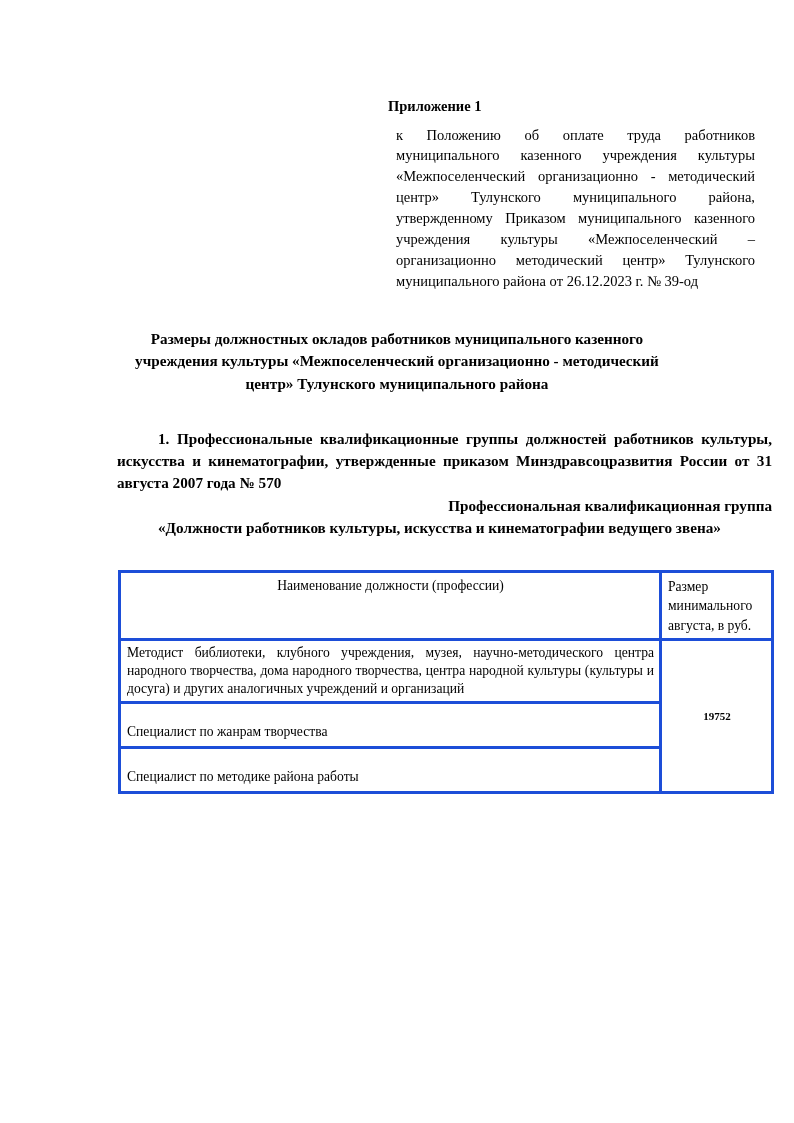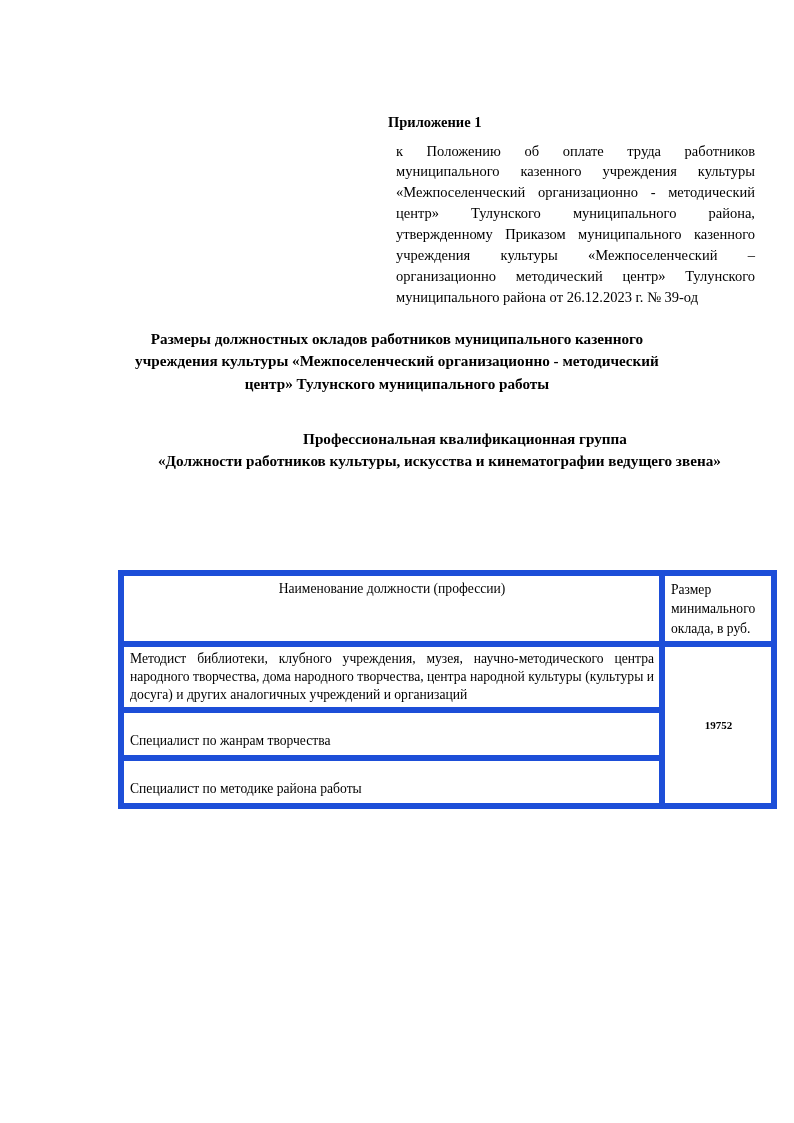--- a/index.html
+++ b/index.html
@@ -20,21 +20,21 @@
   .page {
     position: absolute;
     inset: 0;
     background: #ffffff;
   }
 
   
   .appendix-block {
     position: absolute;
     left: 388px;
-    top: 112px;
+    top: 96px;
     width: 375px;
   }
   .appendix-title {
     font-size: 14.5px;
     font-weight: bold;
     line-height: 1.42;
     margin: 0 0 1px 0;
     text-align: left;
   }
   .appendix-body {
@@ -75,21 +75,21 @@
     text-justify: inter-word;
   }
   p.para.indent {
     text-indent: 41px;
   }
   p.group-line {
     margin: 0;
     font-size: 15.2px;
     font-weight: bold;
     line-height: 1.46;
-    text-align: center;
+    text-align: right;
     text-indent: 41px;
   }
   p.group-quote {
     margin: 0;
     font-size: 15.2px;
     font-weight: bold;
     line-height: 1.46;
     text-align: justify;
     text-justify: inter-word;
     text-indent: 41px;
@@ -101,21 +101,21 @@
     left: 118px;
     top: 570px;
     width: 653px;
     border-collapse: collapse;
     table-layout: fixed;
     font-size: 13.6px;
     line-height: 1.3;
   }
   .salary-table td,
   .salary-table th {
-    border: 6px solid #1d4ed8;
+    border: 3px solid #1d4ed8;
     vertical-align: top;
     padding: 3px 5px 3px 6px;
     font-weight: normal;
   }
   .col-name { width: 541px; }
   .col-amount { width: 112px; }
 
   th.head-name {
     text-align: center;
     height: 52px;
@@ -149,36 +149,37 @@
 </head>
 <body>
 
 <div class="page">
 
   <div class="appendix-block">
     <p class="appendix-title">Приложение 1</p>
     <p class="appendix-body">к Положению об оплате труда работников муниципального казенного учреждения культуры «Межпоселенческий организационно - методический центр» Тулунского муниципального района, утвержденному Приказом муниципального казенного учреждения культуры «Межпоселенческий – организационно методический центр» Тулунского муниципального района от 26.12.2023 г. № 39-од</p>
   </div>
 
-  <h1 class="doc-title">Размеры должностных окладов работников муниципального казенного учреждения культуры «Межпоселенческий организационно - методический центр» Тулунского муниципального работы</h1>
+  <h1 class="doc-title">Размеры должностных окладов работников муниципального казенного учреждения культуры «Межпоселенческий организационно - методический центр» Тулунского муниципального района</h1>
 
   <div class="body-wrap">
+    <p class="para indent">1. Профессиональные квалификационные группы должностей работников культуры, искусства и кинематографии, утвержденные приказом Минздравсоцразвития России от 31 августа 2007 года № 570</p>
     <p class="group-line">Профессиональная квалификационная группа</p>
     <p class="group-quote">«Должности работников культуры, искусства и кинематографии ведущего звена»</p>
   </div>
 
   <table class="salary-table">
     <colgroup>
       <col class="col-name">
       <col class="col-amount">
     </colgroup>
     <thead>
       <tr>
         <th class="head-name">Наименование должности (профессии)</th>
-        <th class="head-amount">Размер минимального оклада, в руб.</th>
+        <th class="head-amount">Размер минимального августа, в руб.</th>
       </tr>
     </thead>
     <tbody>
       <tr>
         <td class="cell-name">Методист библиотеки, клубного учреждения, музея, научно-методического центра народного творчества, дома народного творчества, центра народной культуры (культуры и досуга) и других аналогичных учреждений и организаций</td>
         <td class="cell-amount" rowspan="3">19752</td>
       </tr>
       <tr>
         <td class="cell-name row-single">Специалист по жанрам творчества</td>
       </tr>

